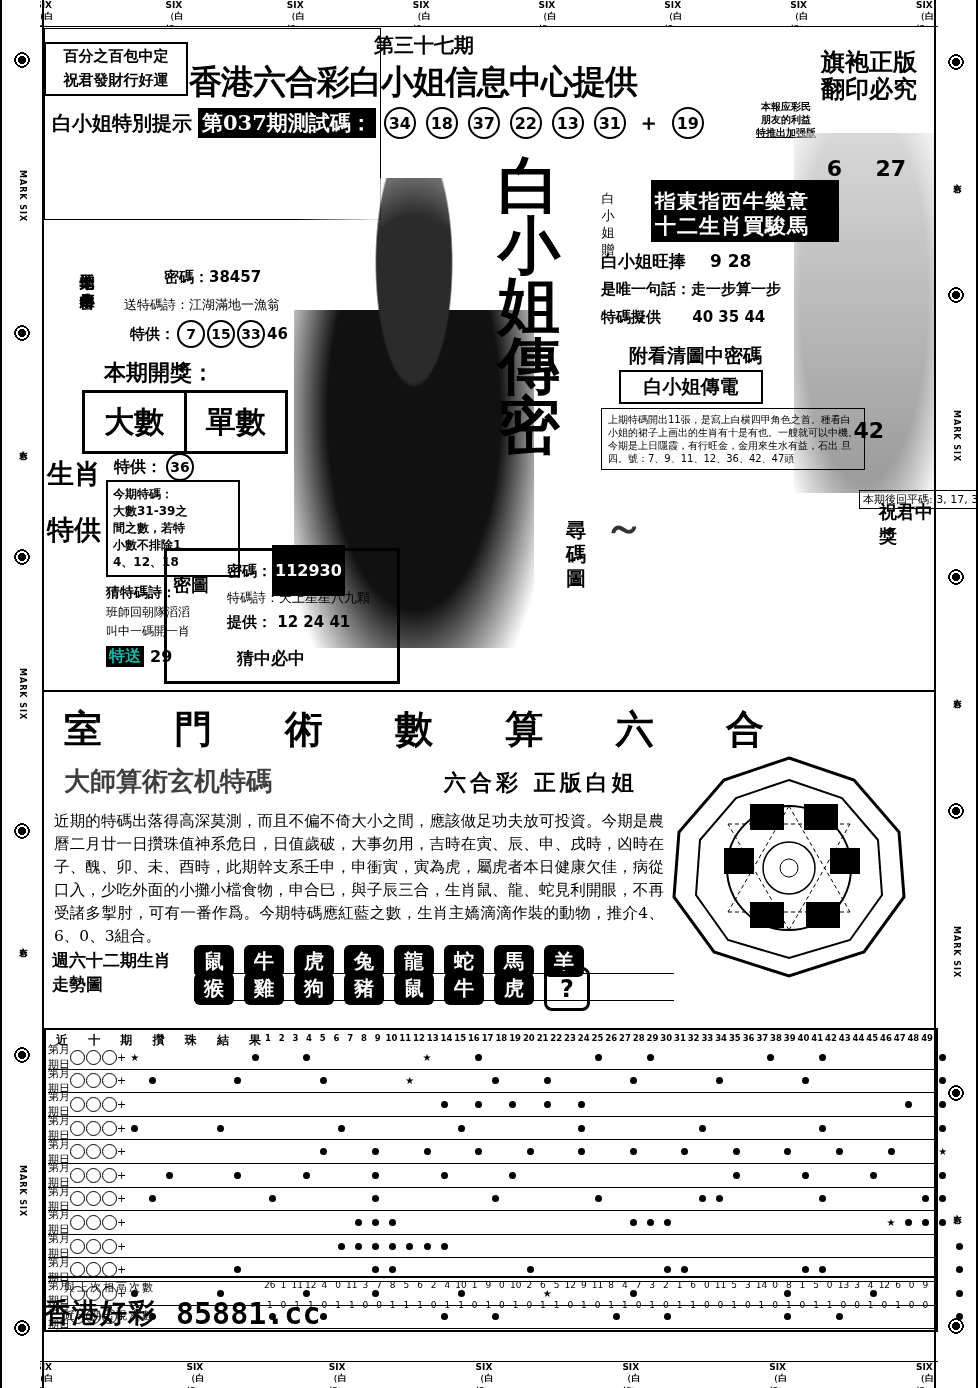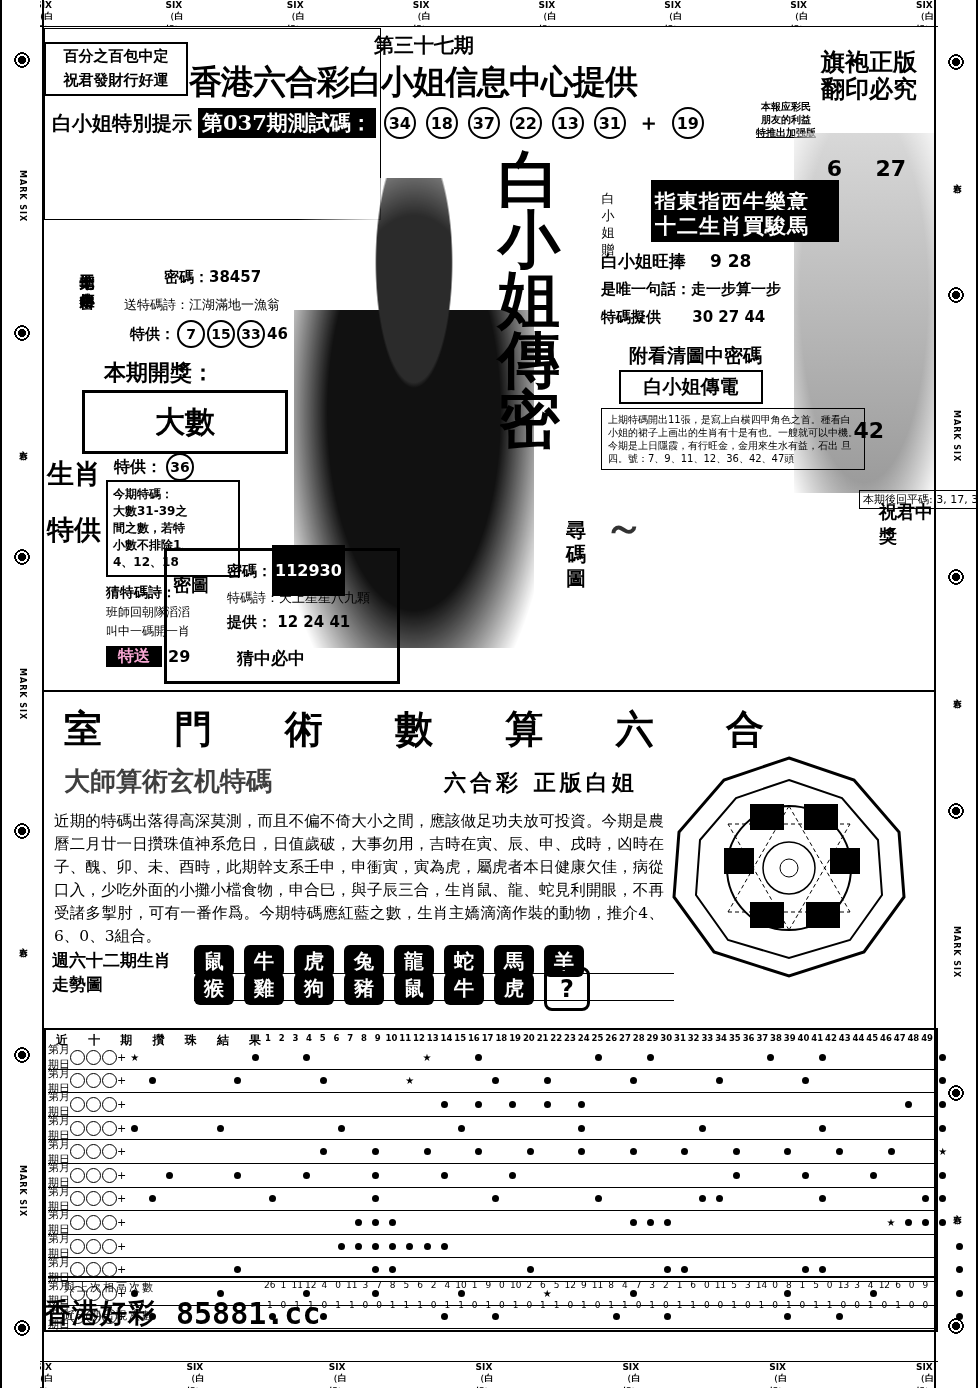--- a/index.html
+++ b/index.html
@@ -37,38 +37,38 @@
   
   .photo{position:absolute;background:#111;}
   .model-main{left:250px;top:150px;width:240px;height:470px;background:
     radial-gradient(ellipse at 50% 18%,#2b2b2b 0 22%,transparent 23%),
     linear-gradient(#fff 0 28%,#111 28% 100%);
     -webkit-mask-image:radial-gradient(ellipse 60% 70% at 50% 50%,#000 60%,transparent 100%);
     mask-image:radial-gradient(ellipse 60% 70% at 50% 50%,#000 60%,transparent 100%);}
   .model-right{right:0;top:105px;width:140px;height:360px;background:linear-gradient(#d8d8d8,#9a9a9a);
     -webkit-mask-image:radial-gradient(ellipse 70% 80% at 50% 45%,#000 65%,transparent 100%);
     mask-image:radial-gradient(ellipse 70% 80% at 50% 45%,#000 65%,transparent 100%);}
-  .bigname{position:absolute;left:430px;top:122px;width:110px;font-size:62px;font-weight:bold;line-height:60px;font-family:Liberation Sans, sans-serif;text-align:center;}
+  .bigname{position:absolute;left:430px;top:128px;width:110px;font-size:62px;font-weight:bold;line-height:60px;font-family:Liberation Sans, sans-serif;text-align:center;}
   .vert{position:absolute;font-family:"DejaVu Serif","Liberation Serif",serif;}
   .vtitle{position:absolute;left:4px;top:235px;width:52px;font-size:15px;font-weight:bold;writing-mode:vertical-rl;text-orientation:upright;line-height:26px;}
   .codeline{position:absolute;left:120px;top:240px;font-size:15px;font-weight:bold;}
   .poem{position:absolute;left:80px;top:268px;font-size:13px;}
   .tegong{position:absolute;left:86px;top:292px;font-size:15px;font-weight:bold;display:flex;align-items:center;gap:2px;}
   .ball-s{display:inline-flex;align-items:center;justify-content:center;width:24px;height:24px;border:2px solid #000;border-radius:50%;font-size:14px;font-weight:bold;}
   .openrow{position:absolute;left:60px;top:330px;font-size:22px;font-weight:bold;font-family:"DejaVu Serif","Liberation Serif",serif;}
   .bigbox{position:absolute;left:38px;top:362px;width:200px;height:58px;border:3px solid #000;display:flex;}
   .bigbox div{flex:1;display:flex;align-items:center;justify-content:center;font-size:30px;font-weight:bold;font-family:"DejaVu Serif","Liberation Serif",serif;}
   .bigbox div+div{border-left:3px solid #000;}
   .shengxiao{position:absolute;left:2px;top:418px;width:56px;font-size:27px;font-weight:bold;line-height:56px;font-family:"DejaVu Serif","Liberation Serif",serif;text-align:center;}
   .tg2{position:absolute;left:70px;top:425px;font-size:16px;font-weight:bold;display:flex;gap:4px;align-items:center;}
   .smallbox{position:absolute;left:62px;top:452px;width:120px;border:2px solid #000;padding:4px 5px;font-size:12px;line-height:17px;font-weight:bold;}
   .guess{position:absolute;left:62px;top:556px;font-size:14px;font-weight:bold;}
   .guess p{margin:2px 0;font-size:12px;font-weight:normal;}
   .tesong{position:absolute;left:62px;top:618px;font-size:16px;font-weight:bold;display:flex;align-items:center;gap:6px;}
-  .tesong .lbl{background:#000;color:#f9a8d4;padding:0 12px;}
+  .tesong .lbl{background:#000;color:#14b8a6;padding:0 3px;}
   
   .mitubox{position:absolute;left:120px;top:520px;width:230px;height:130px;border:3px solid #000;}
   .mitubox .lbl{position:absolute;left:6px;top:22px;font-size:18px;font-weight:bold;}
   .mitubox .code{position:absolute;left:60px;top:10px;font-size:15px;font-weight:bold;}
   .mitubox .code b{background:#000;color:#fff;padding:16px 3px;font-size:16px;}
   .mitubox .r2{position:absolute;left:60px;top:38px;font-size:13px;}
   .mitubox .r3{position:absolute;left:60px;top:62px;font-size:15px;font-weight:bold;}
   .mitubox .r4{position:absolute;left:70px;top:96px;font-size:17px;font-weight:bold;}
   
   .rpanel{position:absolute;left:545px;top:150px;width:345px;}
@@ -273,20 +273,21 @@
     <div class="tegong">
       <span>特供：</span>
       <span class="ball-s">7</span>
       <span class="ball-s">15</span>
       <span class="ball-s">33</span>
       <span>46</span>
     </div>
     <div class="openrow">本期開獎：</div>
     <div class="bigbox">
       <div>大數</div>
+      <div>單數</div>
     </div>
     <div class="shengxiao">生肖特供</div>
     <div class="tg2">
       <span>特供：</span>
       <span class="ball-s">36</span>
     </div>
     <div class="smallbox">
       <div>今期特碼：</div>
       <div>大數31-39之</div>
       <div>間之數，若特</div>
@@ -321,21 +322,21 @@
       <div class="rp-lbl">白小姐贈</div>
       <div class="blackbar">指東指西牛樂意</div>
       <div class="blackbar2">十二生肖買駿馬</div>
       <div class="rline" style="left:12px;top:72px;">
         <span>白小姐旺捧</span>
         <span style="margin-left:18px;">9   28</span>
       </div>
       <div class="rline" style="left:12px;top:102px;font-size:15px;">是唯一句話：走一步算一步</div>
       <div class="rline" style="left:12px;top:130px;font-size:15px;">
         <span>特碼擬供</span>
-        <span style="margin-left:26px;">30  27  44</span>
+        <span style="margin-left:26px;">40  35  44</span>
       </div>
       <div class="rline" style="left:40px;top:165px;font-size:19px;">附看清圖中密碼</div>
       <div class="sealbox">白小姐傳電</div>
       <div class="rbox">上期特碼開出11張，是寫上白横四甲角色之首。種看白小姐的裙子上画出的生肖有十是有也。一艘就可以中機。今期是上日隱霞，有行旺金，金用來生水有益，石出     旦四。號：7、9、11、12、36、42、47頭</div>
       <div class="footnote">本期後回平碼: 3, 17, 36, 43</div>
       <div class="zhu">祝君中獎</div>
     </div>
 
     <div class="mouse-sketch"></div>
     <div class="scribble">～</div>

